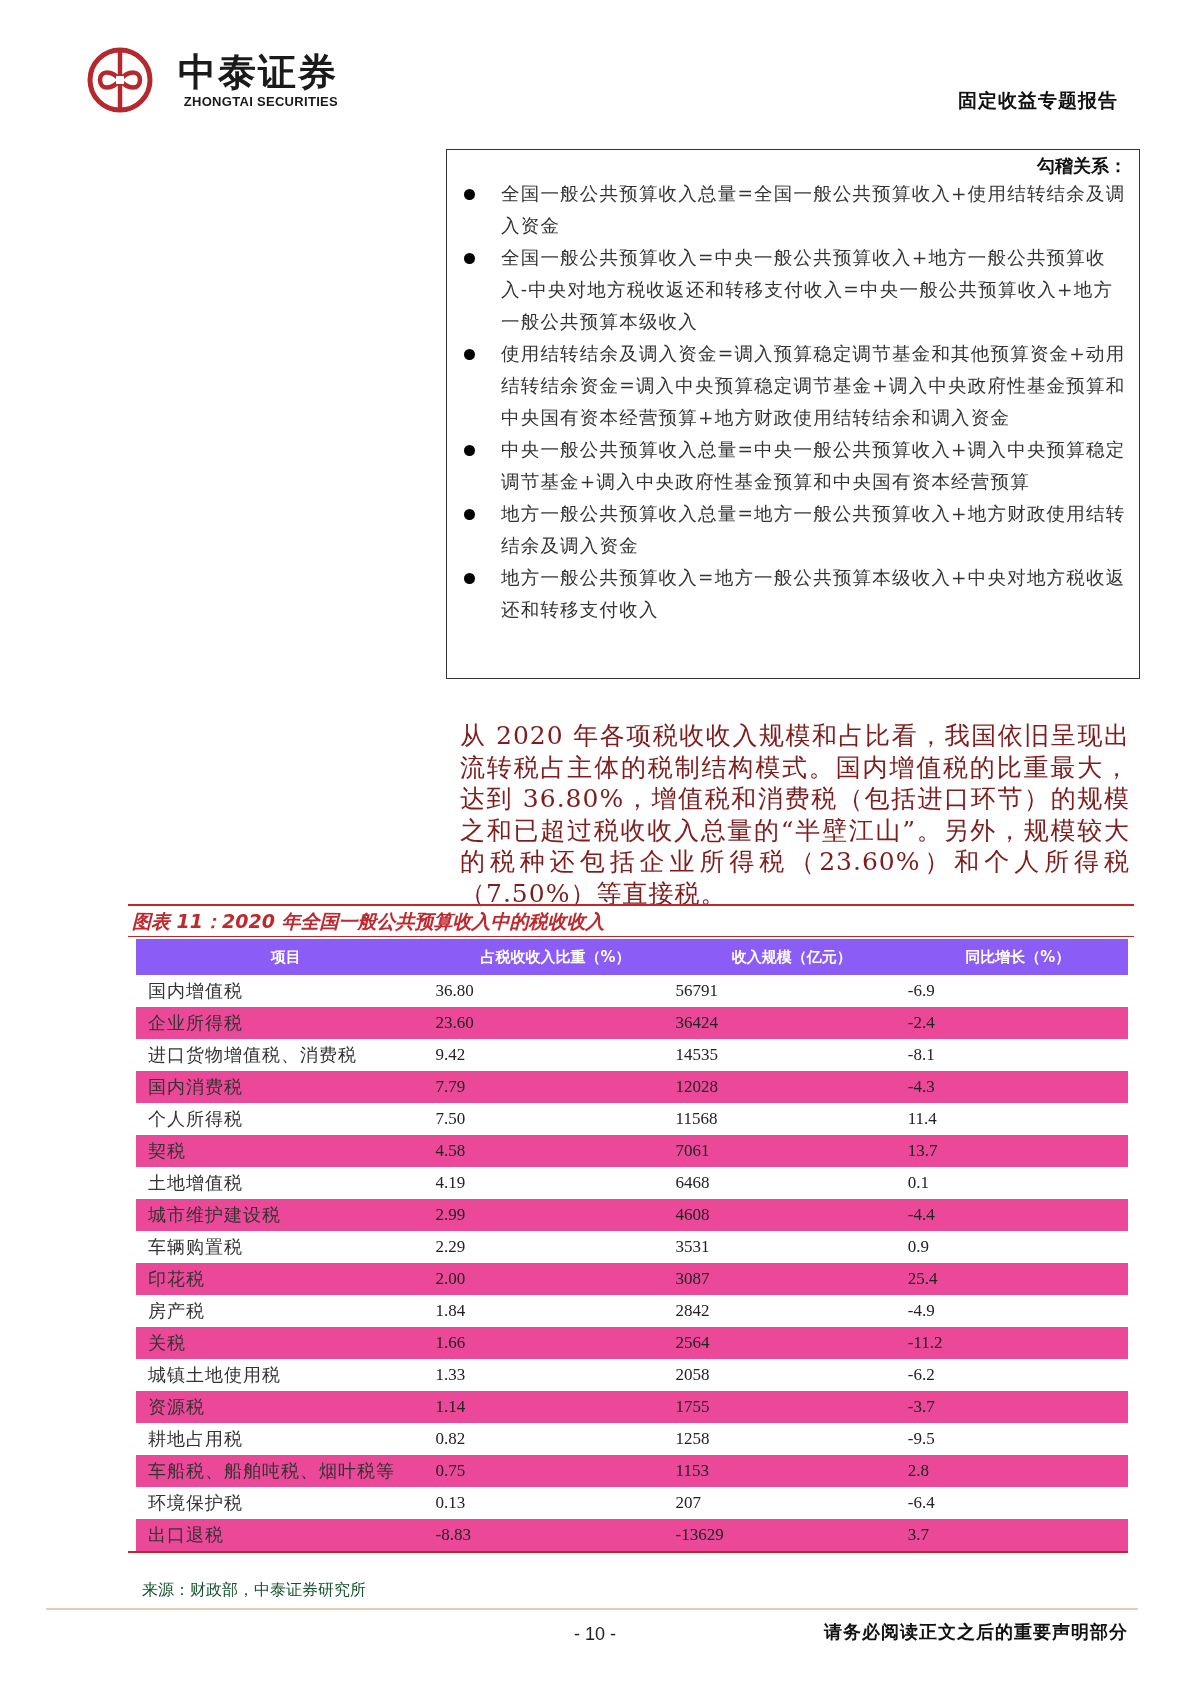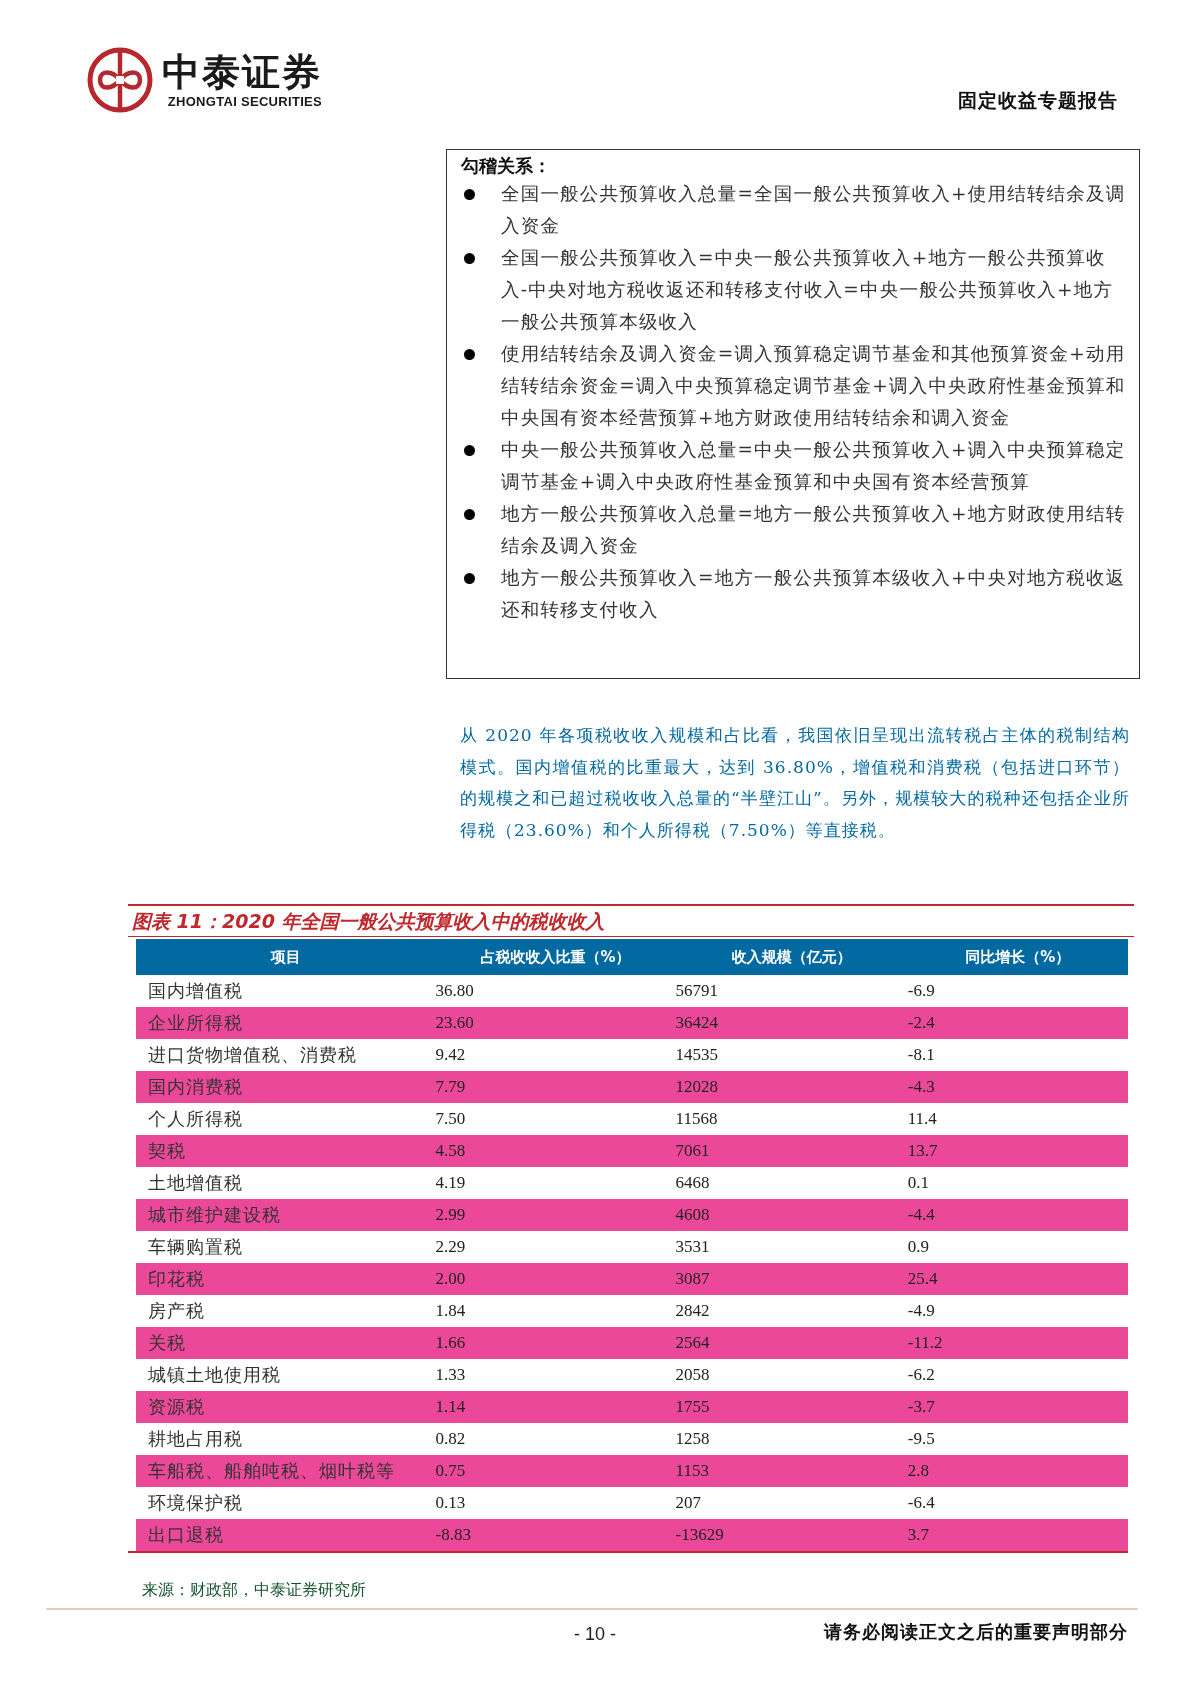--- a/index.html
+++ b/index.html
@@ -2,43 +2,43 @@
 <html><head>
 <meta charset="utf-8">
 <style>
   html, body { margin: 0; padding: 0; background: #ffffff; }
   body { width: 1200px; height: 1698px; position: relative; overflow: hidden;
          font-family: "DejaVu Serif", "Liberation Serif", serif; color: #222; }
 
   
   .logo { position: absolute; left: 86px; top: 46px; display: flex; align-items: center; }
   .logo-mark { width: 68px; height: 68px; }
-  .logo-text { margin-left: 8px; }
+  .logo-text { margin-left: 24px; }
   .logo-cn { font-family: "DejaVu Sans", sans-serif; font-size: 38px; font-weight: bold; color: #1a1a1a; letter-spacing: 2px; line-height: 40px; }
   .logo-en { font-family: "Liberation Sans", sans-serif; font-size: 13px; font-weight: bold; color: #1a1a1a; letter-spacing: 0.3px; margin-top: 2px; text-align: right; }
   .report-type { position: absolute; right: 82px; top: 88px; font-size: 19px; font-weight: bold; color: #111;
                  font-family: "DejaVu Sans", sans-serif; letter-spacing: 1px; }
 
   
   .box { position: absolute; left: 446px; top: 149px; width: 694px; height: 530px; border: 1.5px solid #333; box-sizing: border-box; padding: 4px 12px 0 14px; }
-  .box-title { font-size: 18px; font-weight: bold; font-family: "DejaVu Sans", sans-serif; color: #111; line-height: 24px; }
+  .box-title { font-size: 18px; font-weight: bold; font-family: "DejaVu Sans", sans-serif; color: #111; line-height: 24px; text-align: right; }
   .box ul { list-style: none; margin: 0; padding: 0; }
   .box li { position: relative; padding-left: 40px; font-size: 18.5px; line-height: 32px; color: #333; letter-spacing: 1.2px; }
   .bullet { position: absolute; left: 3px; top: 11px; width: 11px; height: 11px; border-radius: 50%; background: #000; }
 
   
-  .para { position: absolute; left: 460px; top: 720px; width: 670px; font-size: 17px; line-height: 31.5px; color: #0369a1; letter-spacing: 1px; text-align: justify; }
+  .para { position: absolute; left: 460px; top: 720px; width: 670px; font-size: 25px; line-height: 31.5px; color: #7f1d1d; letter-spacing: 1px; text-align: justify; }
 
   
   .fig { position: absolute; left: 128px; top: 904px; width: 1006px; }
   .fig-topline { height: 2px; background: #c0282d; }
   .fig-title { font-family: "DejaVu Sans", sans-serif; font-weight: bold; font-style: italic; color: #c0282d; font-size: 19px; line-height: 30px; padding-left: 4px; }
   .fig-subline { height: 1px; background: #c0282d; }
   table { border-collapse: collapse; width: 992px; margin-left: 8px; margin-top: 2px; }
-  th { background: #0369a1; color: #fff; font-family: "DejaVu Sans", sans-serif; font-weight: bold; font-size: 15px; height: 34px; text-align: center; }
+  th { background: #8b5cf6; color: #fff; font-family: "DejaVu Sans", sans-serif; font-weight: bold; font-size: 15px; height: 34px; text-align: center; }
   td { height: 32px; font-size: 16px; color: #222; padding: 0; }
   td.name { padding-left: 12px; font-family: "DejaVu Serif", serif; font-size: 18px; color: #333; letter-spacing: 1px; }
   td.num { text-align: left; font-family: Liberation Serif, serif; font-size: 17px; }
   tr.alt td { background: #ec4899; }
   .fig-bottomline { height: 2px; background: #c0282d; margin-left: 0; width: 1000px; }
   .source { font-size: 16px; color: #14532d; padding-left: 14px; margin-top: 27px; font-family: "DejaVu Sans", sans-serif; }
 
   
   .footer-line { position: absolute; left: 46px; top: 1608px; width: 1092px; height: 2px; background: #e6cdb8; }
   .page-num { position: absolute; left: 574px; top: 1624px; font-family: "Liberation Sans", sans-serif; font-size: 18px; color: #222; }

